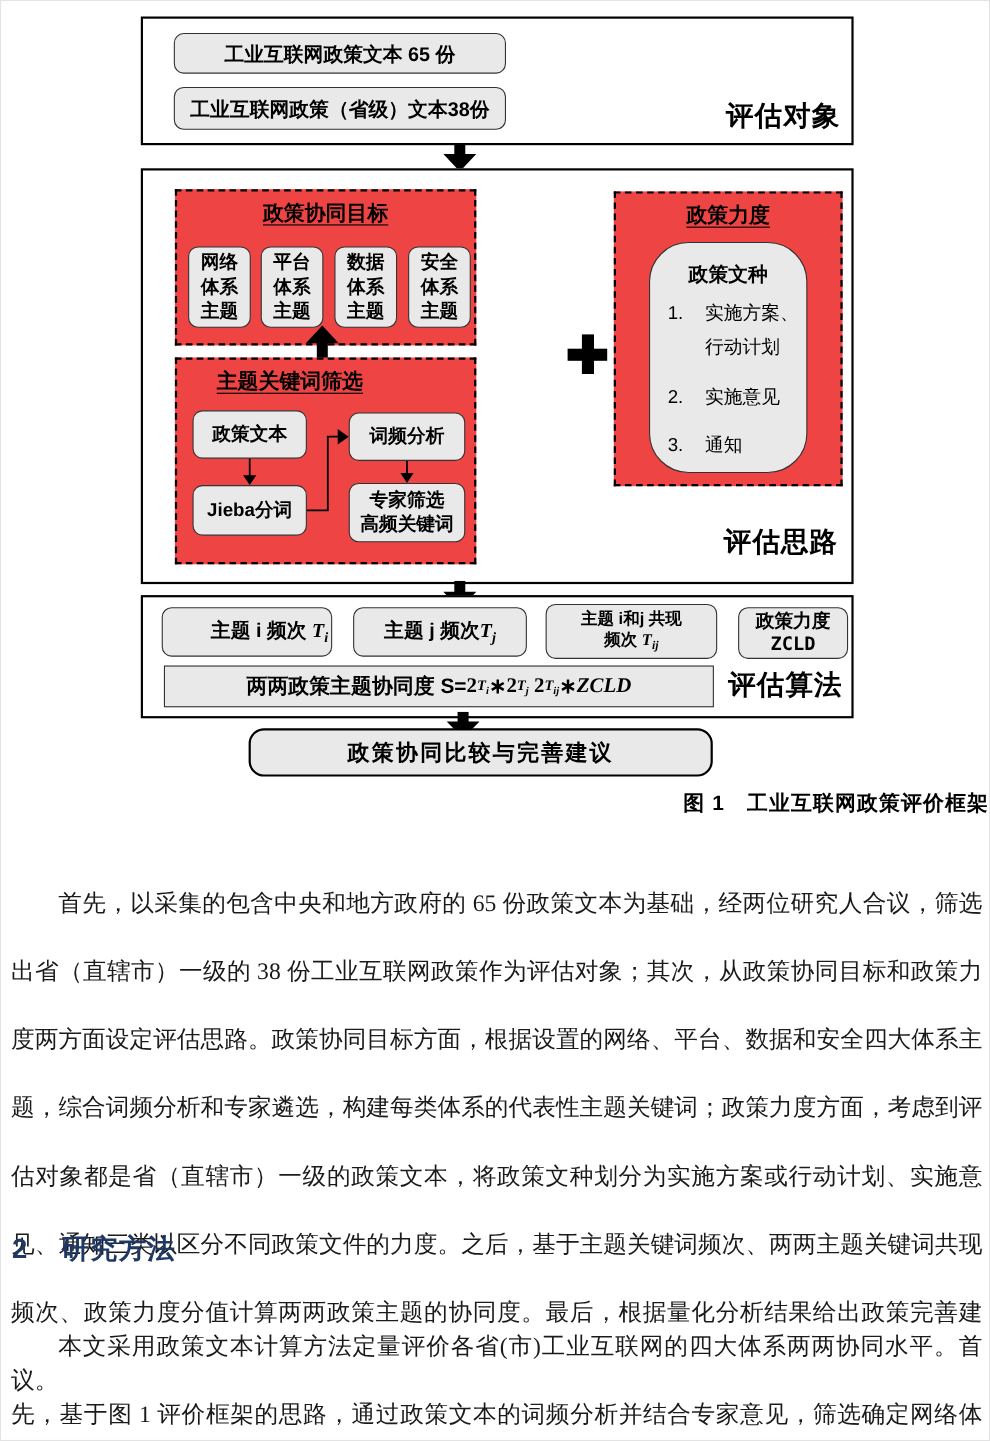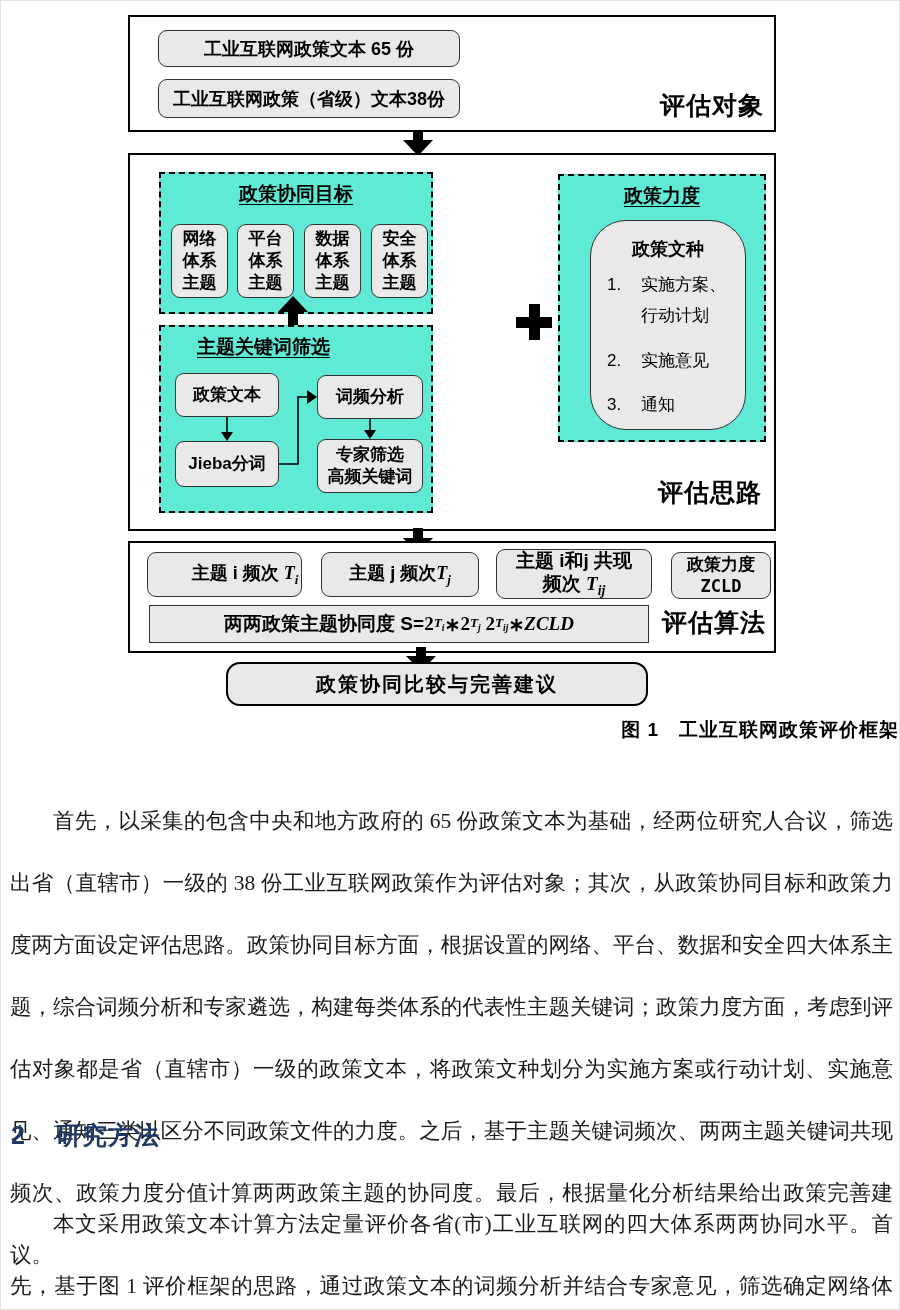--- a/index.html
+++ b/index.html
@@ -2,21 +2,21 @@
 <html><head>
 <meta charset="utf-8">
 <style>
   * { margin:0; padding:0; box-sizing:border-box; }
   body { background:#ffffff; font-family:"Liberation Sans", sans-serif; }
   .page { position:relative; width:900px; height:1310px; background:#fff; overflow:hidden;
           border:1px solid #e3e3e3; }
 
   
   .solidbox { position:absolute; border:2px solid #000; background:#fff; }
-  .dashbox  { position:absolute; border:2px dashed #000; background:#5eead4; }
+  .dashbox  { position:absolute; border:2px dashed #000; background:#ef4444; }
   .rbox { position:absolute; background:#e9e9e9; border:1.6px solid #333;
           border-radius:9px; display:flex; align-items:center; justify-content:center;
           text-align:center; font-weight:bold; color:#000; }
   .corner-label { position:absolute; font-weight:bold; font-size:25px; color:#000;
                   letter-spacing:1px; }
   .dash-title { text-align:center; font-weight:bold; font-size:19px; margin-top:7px; }
   .dash-title .u { text-decoration:underline; text-underline-offset:4px; }
   .pre { white-space:pre-line; }
   .arrow-svg, .plus-svg, .conn-svg { position:absolute; }
   .var { font-family:"Liberation Serif", serif; font-weight:bold; font-style:italic; }
@@ -123,21 +123,21 @@
 
     <svg class="plus-svg" style="left:383px; top:146px;" width="42" height="42" viewBox="0 0 42 42">
       <rect x="16" y="3" width="11" height="36" fill="#000"></rect>
       <rect x="3" y="16" width="36" height="11" fill="#000"></rect>
     </svg>
 
     <div class="dashbox" style="left:428px; top:19px; width:208px; height:268px;">
       <div class="dash-title">
         <span class="u">政策力度</span>
       </div>
-      <div class="docbox" style="left:30px; top:44px; width:156px; height:210px;">
+      <div class="docbox" style="left:30px; top:44px; width:144px; height:210px;">
         <div class="doctitle">政策文种</div>
         <ol>
           <li>
             <span class="num">1.</span>
             <span class="pre">实施方案、
 行动计划</span>
           </li>
           <li>
             <span class="num">2.</span>
             <span class="pre">实施意见</span>
@@ -157,21 +157,21 @@
     <polygon points="10,0 20,0 20,10 30,10 15,26 0,10 10,10" fill="#000"></polygon>
   </svg>
 
   <div class="solidbox" style="left:127px; top:540px; width:648px; height:112px;">
     <div class="freqbox" style="left:17px; top:9px; width:155px; height:45px;padding-left:41px;">
       <div><span>主题 i 频次 </span><i class="var">T</i><sub class="var">i</sub></div>
     </div>
     <div class="freqbox" style="left:191px; top:9px; width:158px; height:45px;">
       <div><span>主题 j 频次</span><i class="var">T</i><sub class="var">j</sub></div>
     </div>
-    <div class="freqbox" style="left:366px; top:6px; width:156px; height:50px; font-size:19px;">
+    <div class="freqbox" style="left:366px; top:6px; width:156px; height:50px; font-size:15px;">
       <div>主题 i和j 共现</div>
       <div><span>频次 </span><i class="var">T</i><sub class="var">ij</sub></div>
     </div>
     <div class="freqbox" style="left:541px; top:9px; width:100px; height:47px; font-size:17px;">
       <div>政策力度</div>
       <div style="font-family:'DejaVu Sans Mono', monospace;">ZCLD</div>
     </div>
     <div class="formula-box" style="left:19px; top:62px; width:500px; height:38px;">
       <span>两两政策主题协同度 S= </span>
         <span class="fx"><b>2</b></span>

